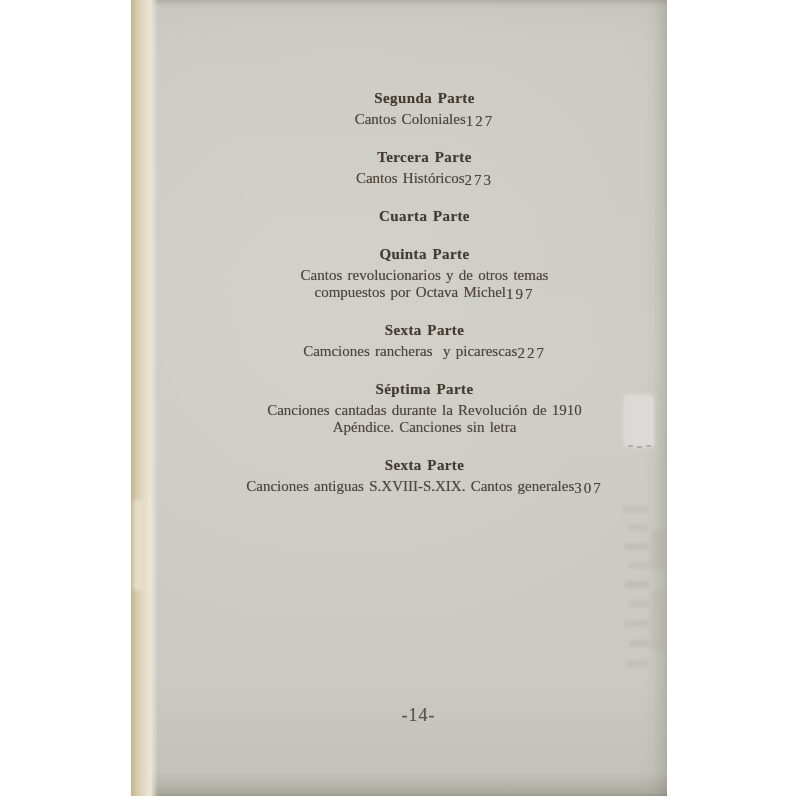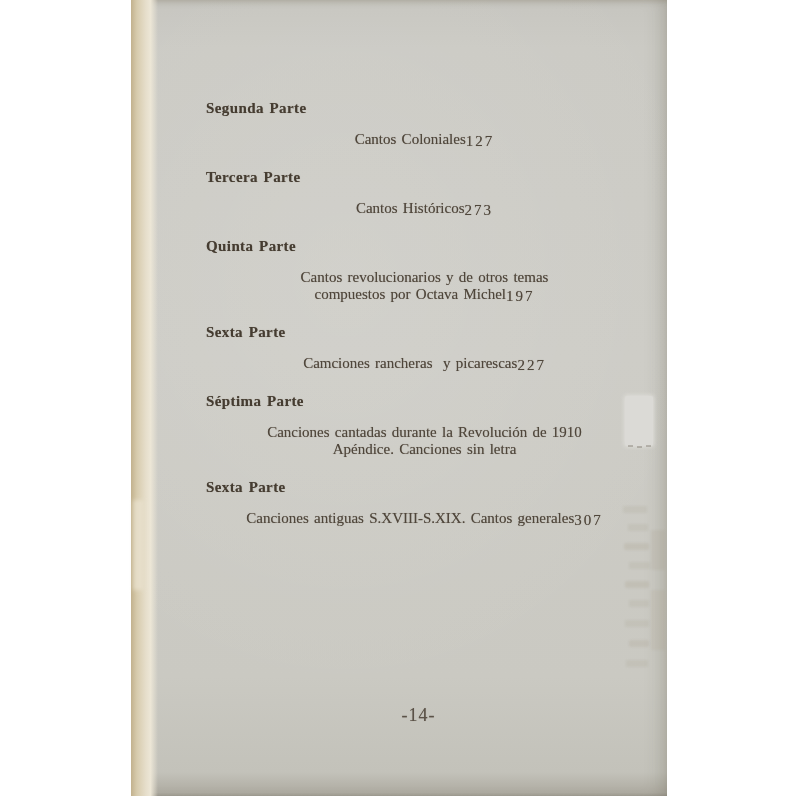--- a/index.html
+++ b/index.html
@@ -64,22 +64,22 @@
     position: absolute; left: 61px; top: 0; width: 465px;
     padding-top: 86px;
     font-size: 15px; line-height: 17px;
     color: var(--ink, #4f463b);
     word-spacing: 1.5px;
     text-shadow: 0 0 0.7px rgba(85,75,60,0.55);
   }
   .toc-section { margin-top: 21px; }
   .toc-section:first-child { margin-top: 0; }
   .toc-header {
-    margin: 14px; font-size: 15px; line-height: 17px;
-    font-weight: bold; text-align: left;
+    margin: 4px; font-size: 15px; line-height: 17px;
+    font-weight: bold; text-align: center;
     letter-spacing: 0.4px;
     color: var(--ink-bold, #453c31);
   }
   .toc-row { display: flex; justify-content: center; }
   .toc-text { white-space: pre; }
   .toc-num {
     letter-spacing: 2px; transform: translateY(2px);
     color: var(--ink, #4f463b);
   }
   .footer {
@@ -106,20 +106,21 @@
 
   <section class="toc-section">
     <h2 class="toc-header">Tercera Parte</h2>
   <div class="toc-row">
           <span class="toc-text">Cantos Históricos</span>
           <span class="toc-num">273</span>
         </div>
       </section>
 
   <section class="toc-section">
+    <h2 class="toc-header">Cuarta Parte</h2>
       </section>
 
   <section class="toc-section">
     <h2 class="toc-header">Quinta Parte</h2>
   <div class="toc-row">
           <span class="toc-text">Cantos revolucionarios y de otros temas</span>
         </div>
         <div class="toc-row">
           <span class="toc-text">compuestos por Octava Michel</span>
           <span class="toc-num">197</span>

